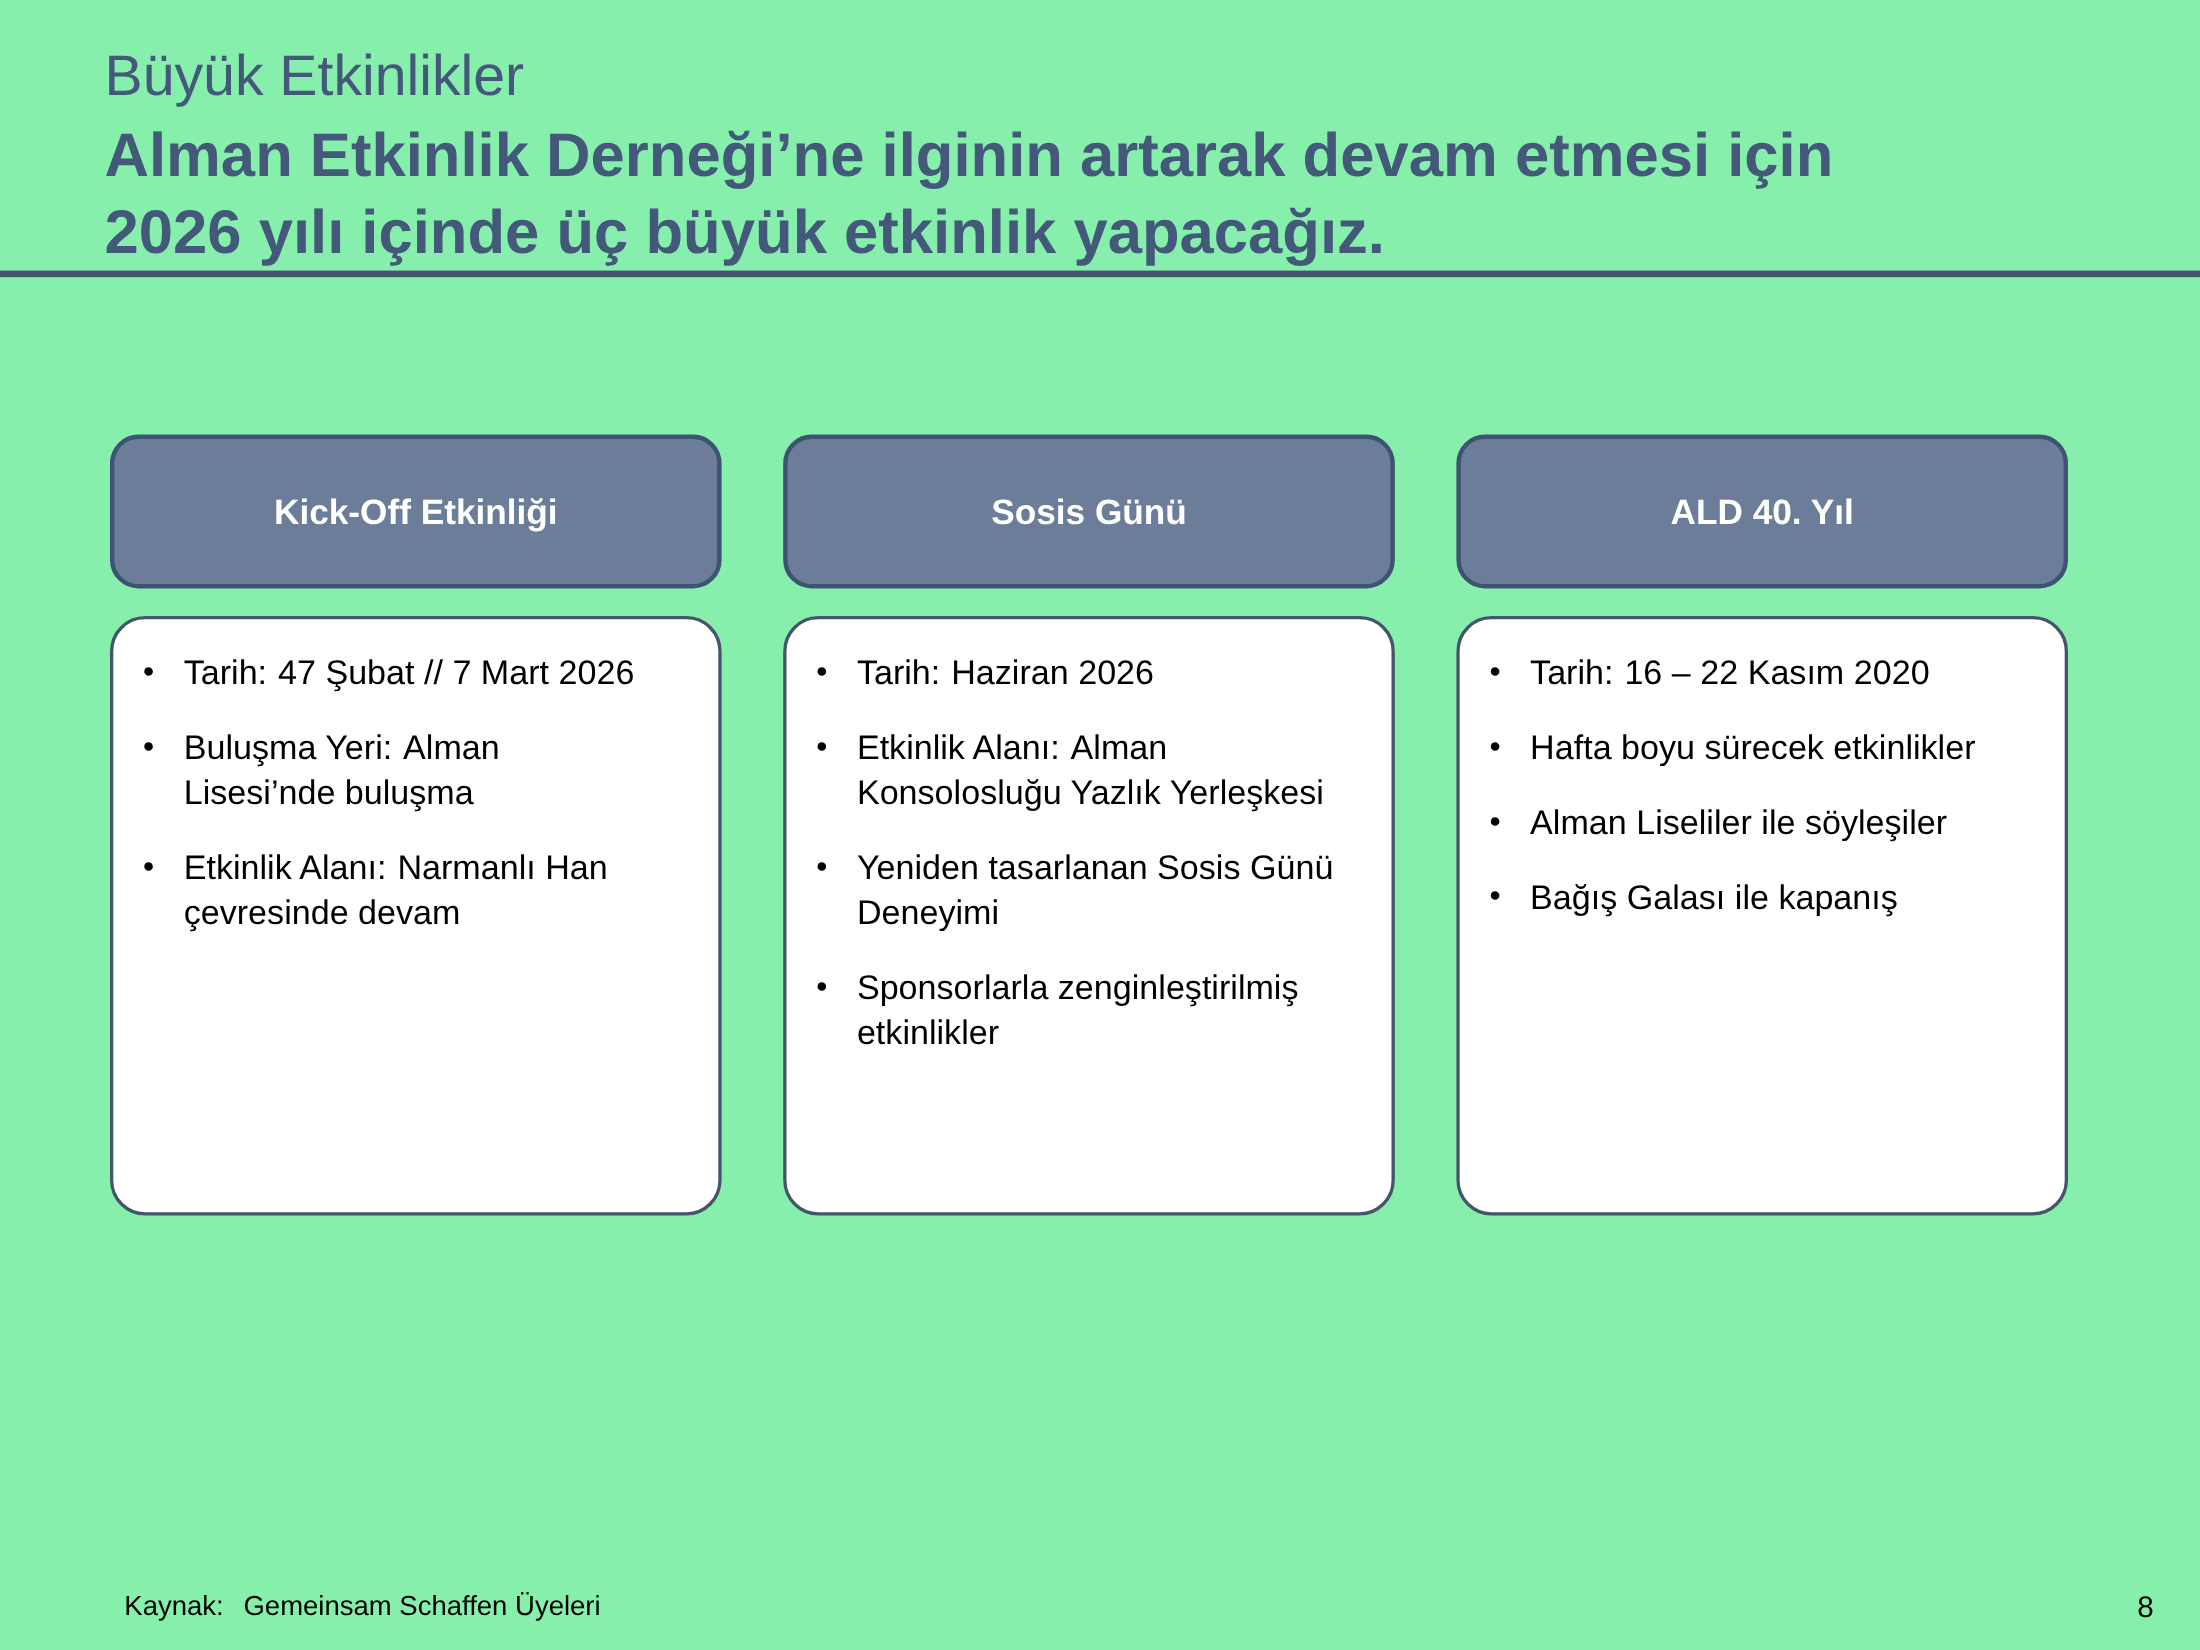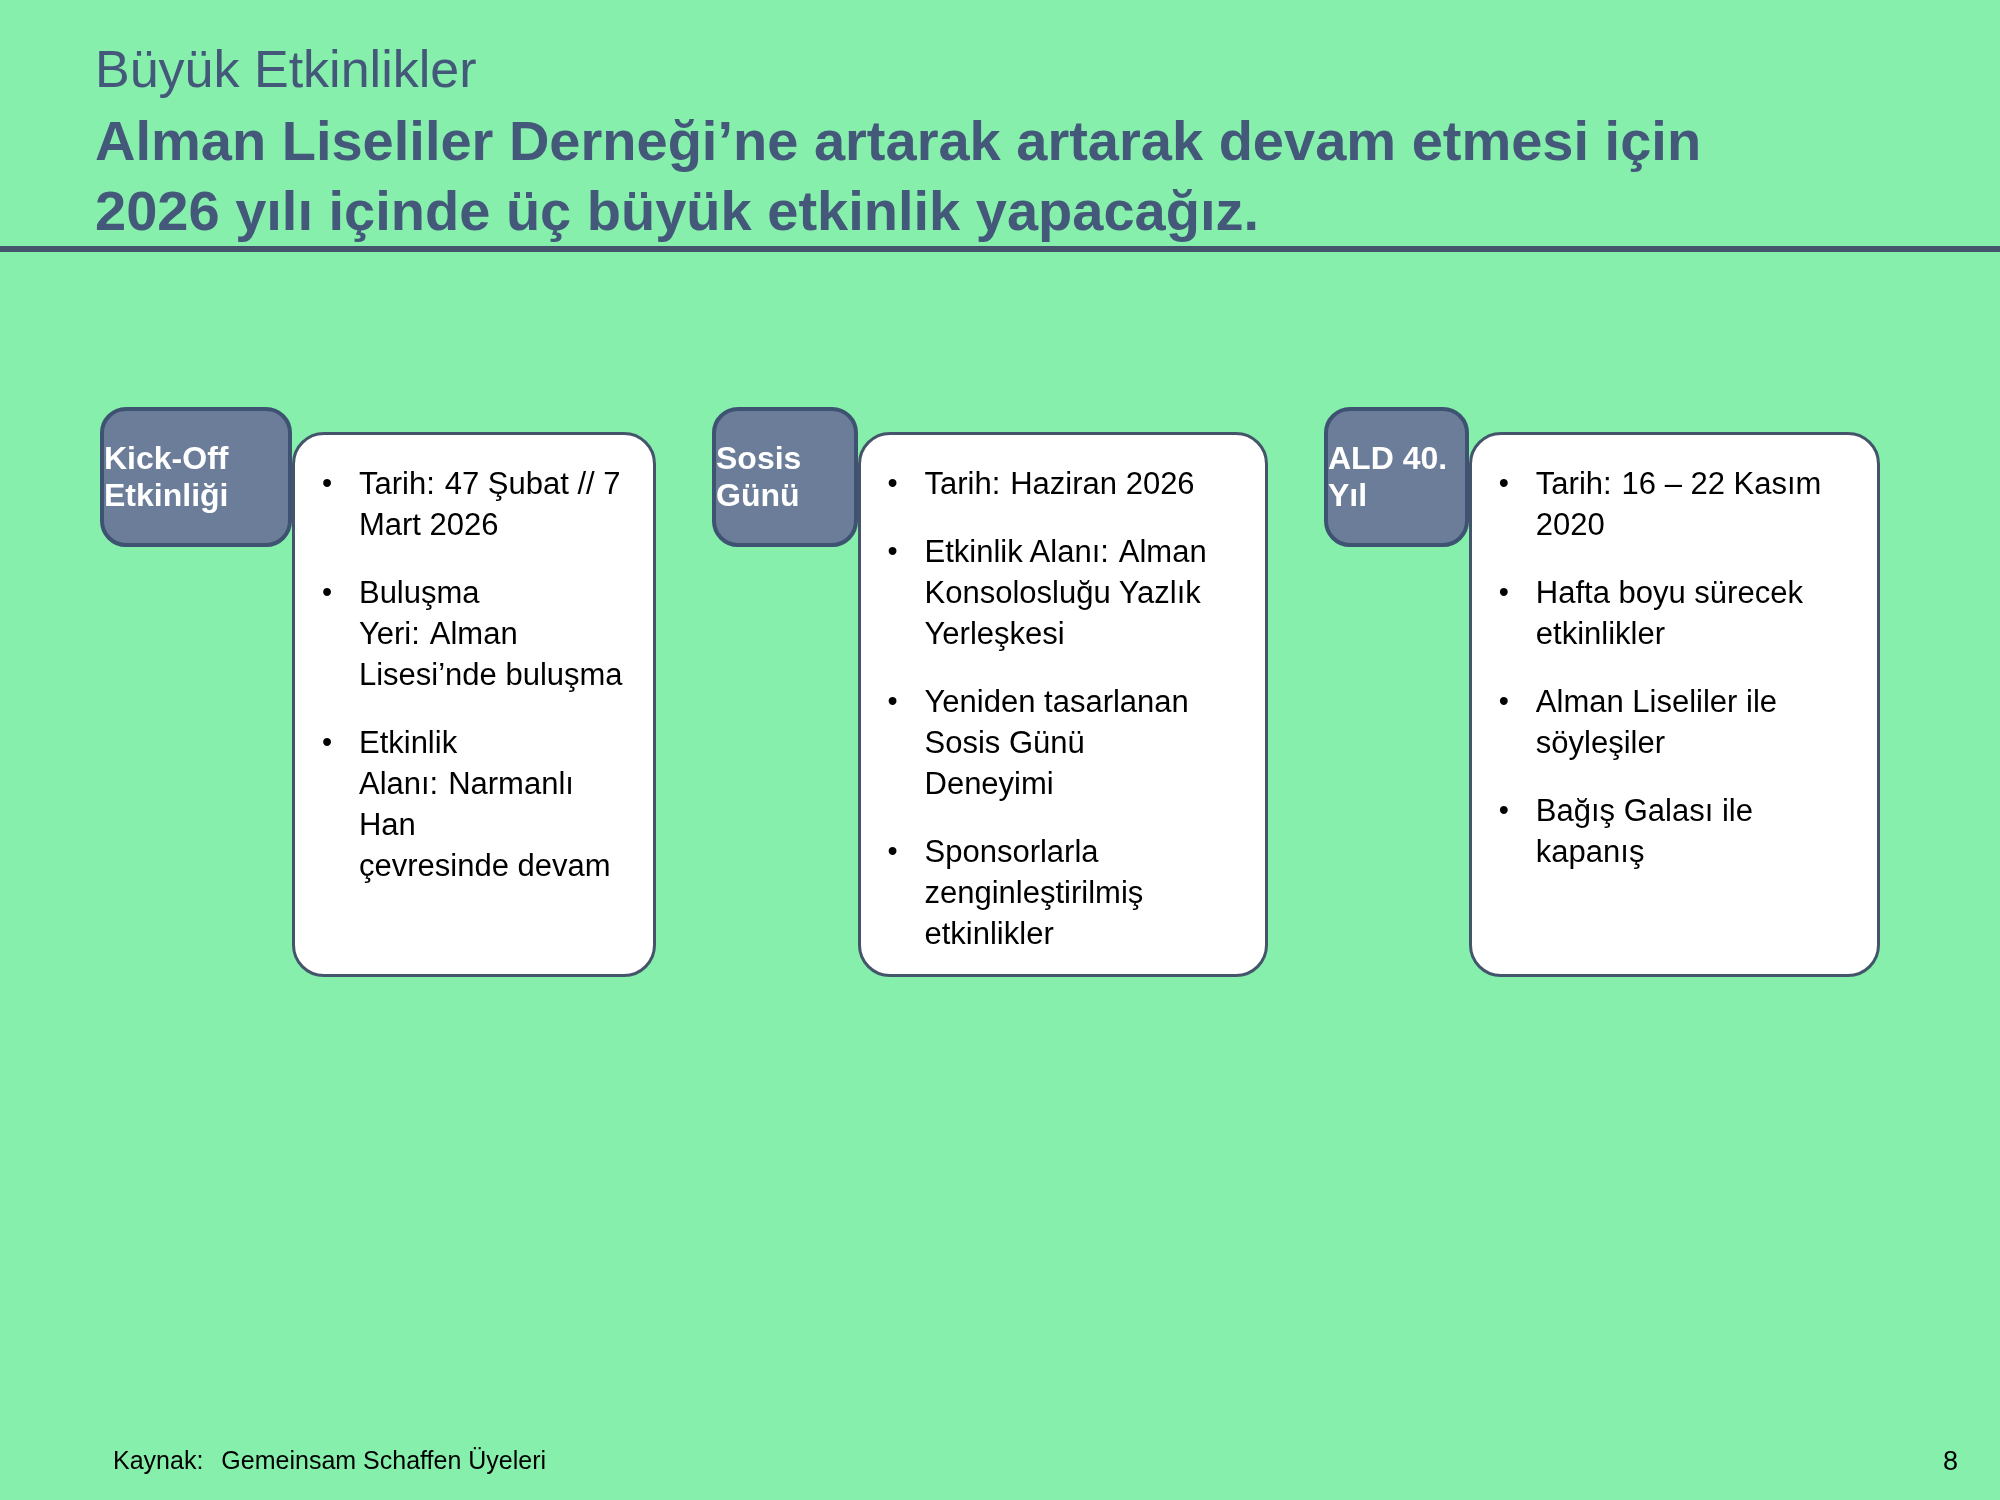--- a/index.html
+++ b/index.html
@@ -11,21 +11,21 @@
     overflow:hidden;
   }
   
   .title-block{position:absolute;left:95px;top:32px;}
   .title-line{font-size:52px;line-height:74px;font-weight:400;color:var(--title-text,#44587A);}
   .subtitle-line{font-size:56px;line-height:70px;font-weight:700;color:var(--title-text,#44587A);}
   
   .divider{position:absolute;left:0;top:246px;width:2000px;height:6px;background:var(--rule,#44546A);}
   
   .columns{position:absolute;left:100px;top:395px;width:1800px;display:flex;gap:56px;}
-  .event-column{width:556px;display:flex;flex-direction:row;margin-top:12px;}
+  .event-column{width:556px;display:flex;flex-direction:column;}
   .column-header{
     height:140px;box-sizing:border-box;
     background:var(--header-fill,#6B7D99);
     border:4px solid var(--header-border,#3E5272);
     border-radius:26px;
     display:flex;align-items:center;justify-content:center;
     color:var(--header-text,#FFFFFF);
     font-size:32px;font-weight:700;
   }
   .column-body{
@@ -57,21 +57,21 @@
   .src-label{margin-right:18px;}
   .page-number{position:absolute;right:42px;top:1446px;font-size:27px;color:#000000;}
 </style>
 </head>
 <body>
 
 <div class="slide">
 
   <div class="title-block">
     <div class="title-line">Büyük Etkinlikler</div>
-    <div class="subtitle-line">Alman Liseliler Derneği’ne artarak artarak devam etmesi için</div>
+    <div class="subtitle-line">Alman Etkinlik Derneği’ne ilginin artarak devam etmesi için</div>
     <div class="subtitle-line">2026 yılı içinde üç büyük etkinlik yapacağız.</div>
   </div>
 
   <div class="divider"></div>
 
   <div class="columns">
 
     <div class="event-column">
       <div class="column-header">
         <span>Kick-Off Etkinliği</span>

